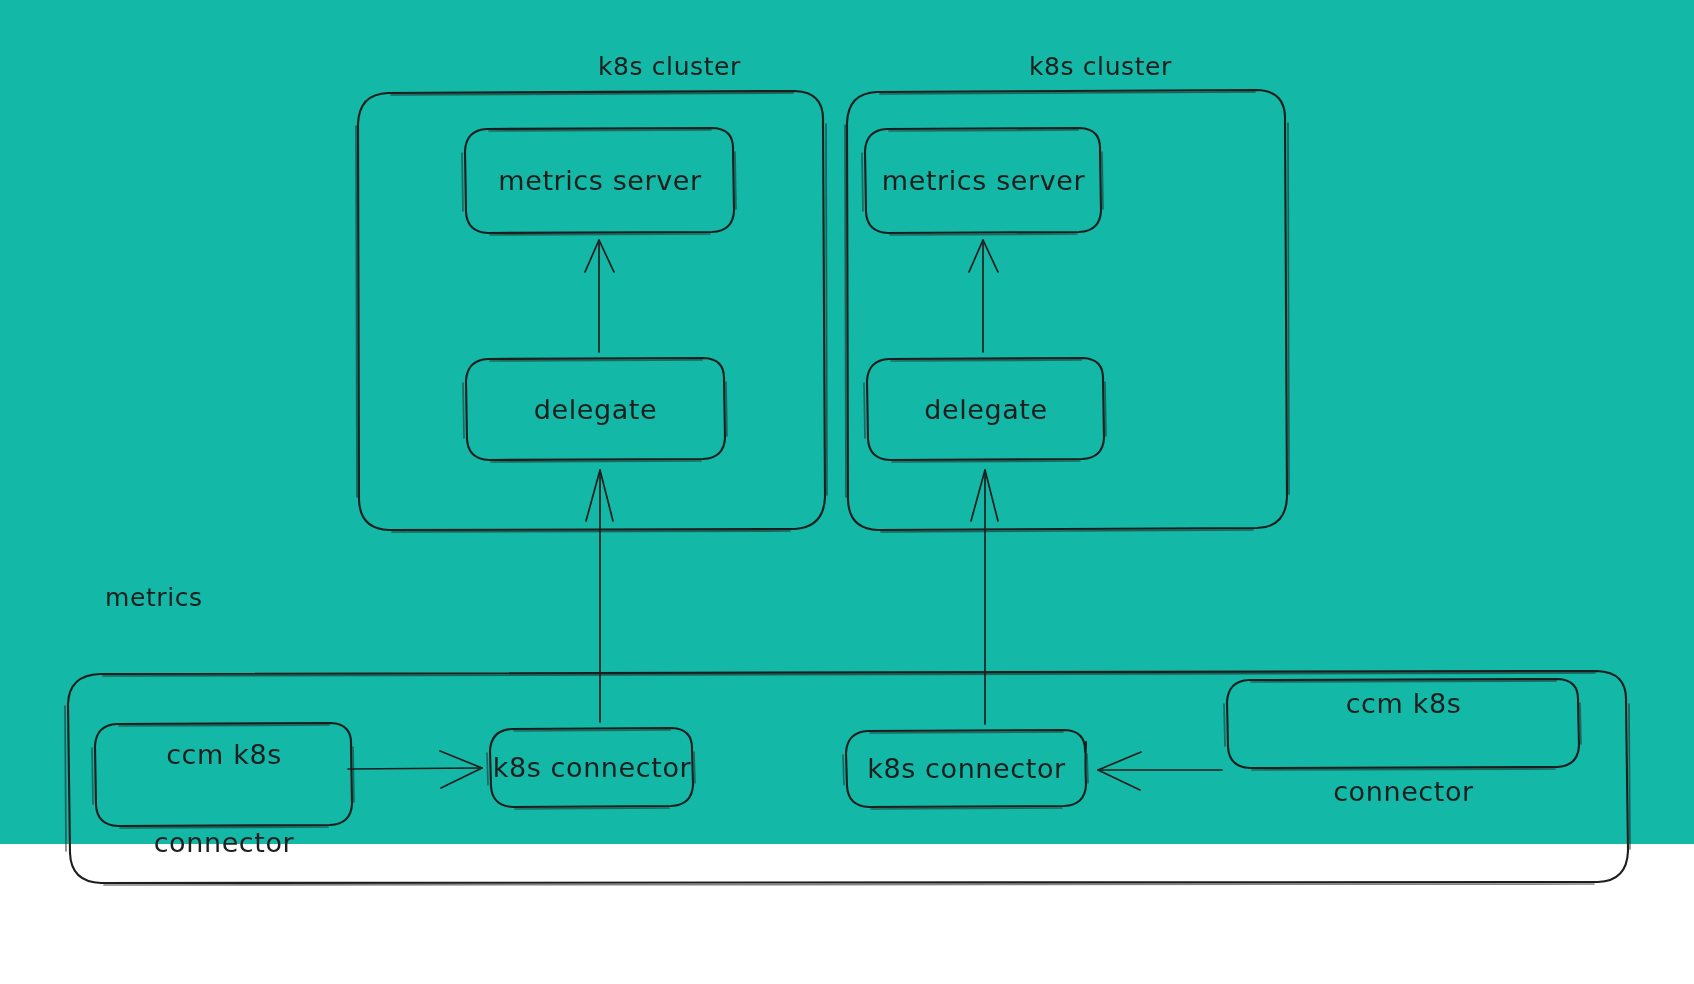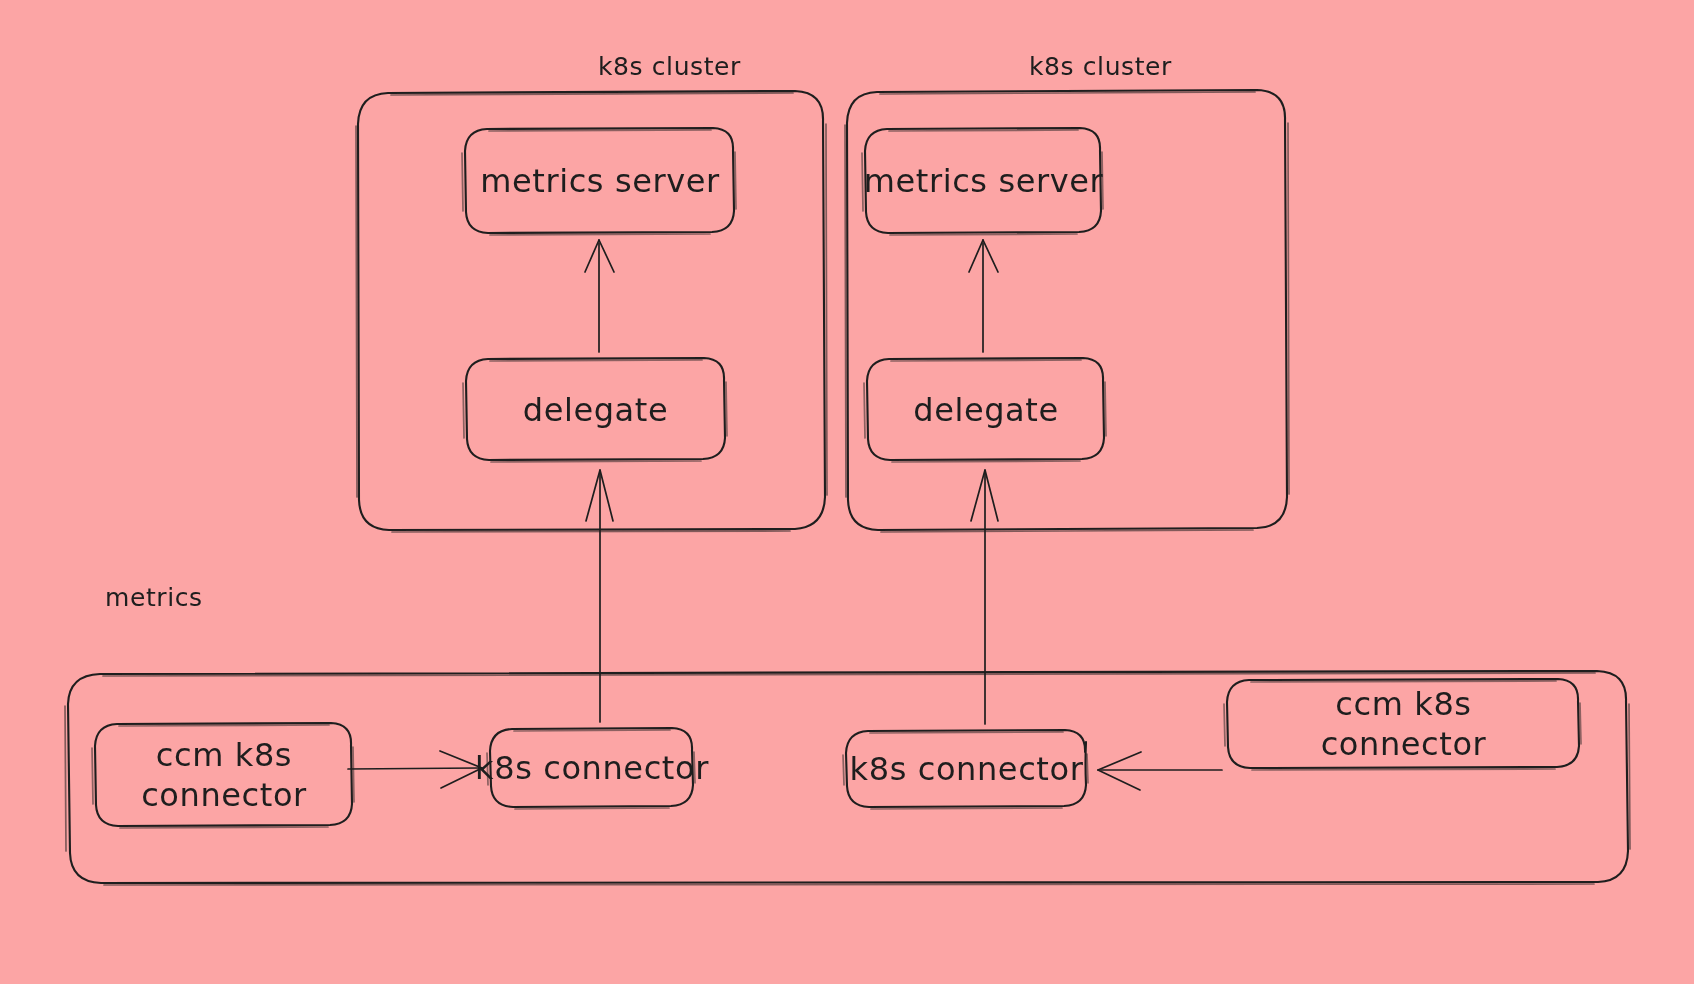--- a/index.html
+++ b/index.html
@@ -9,22 +9,22 @@
   }
   body {
     width: 1694px;
     height: 984px;
     overflow: hidden;
     font-family: "DejaVu Sans", sans-serif;
   }
   #canvas {
     position: relative;
     width: 1694px;
-    height: 984px;
-    background: #fca5a5;
+    height: 844px;
+    background: #14b8a6;
   }
   svg.diagram {
     position: absolute;
     top: 0;
     left: 0;
     width: 1694px;
     height: 984px;
   }
   .stroke {
     fill: none;
@@ -37,29 +37,30 @@
     fill: none;
     stroke: #1e1e1e;
     stroke-width: 1.7;
     stroke-linecap: round;
     stroke-linejoin: round;
   }
   .label {
     position: absolute;
     color: #1e1e1e;
     font-family: "DejaVu Sans", sans-serif;
-    font-size: 32px;
+    font-size: 27px;
     line-height: 38px;
     letter-spacing: 0.6px;
     white-space: pre;
     text-align: center;
     user-select: none;
   }
   .label.multiline {
     line-height: 40px;
+    margin-top: 48px;
   }
   .caption {
     position: absolute;
     color: #1e1e1e;
     font-family: "DejaVu Sans", sans-serif;
     font-size: 25px;
     letter-spacing: 0.6px;
     white-space: pre;
     user-select: none;
   }

